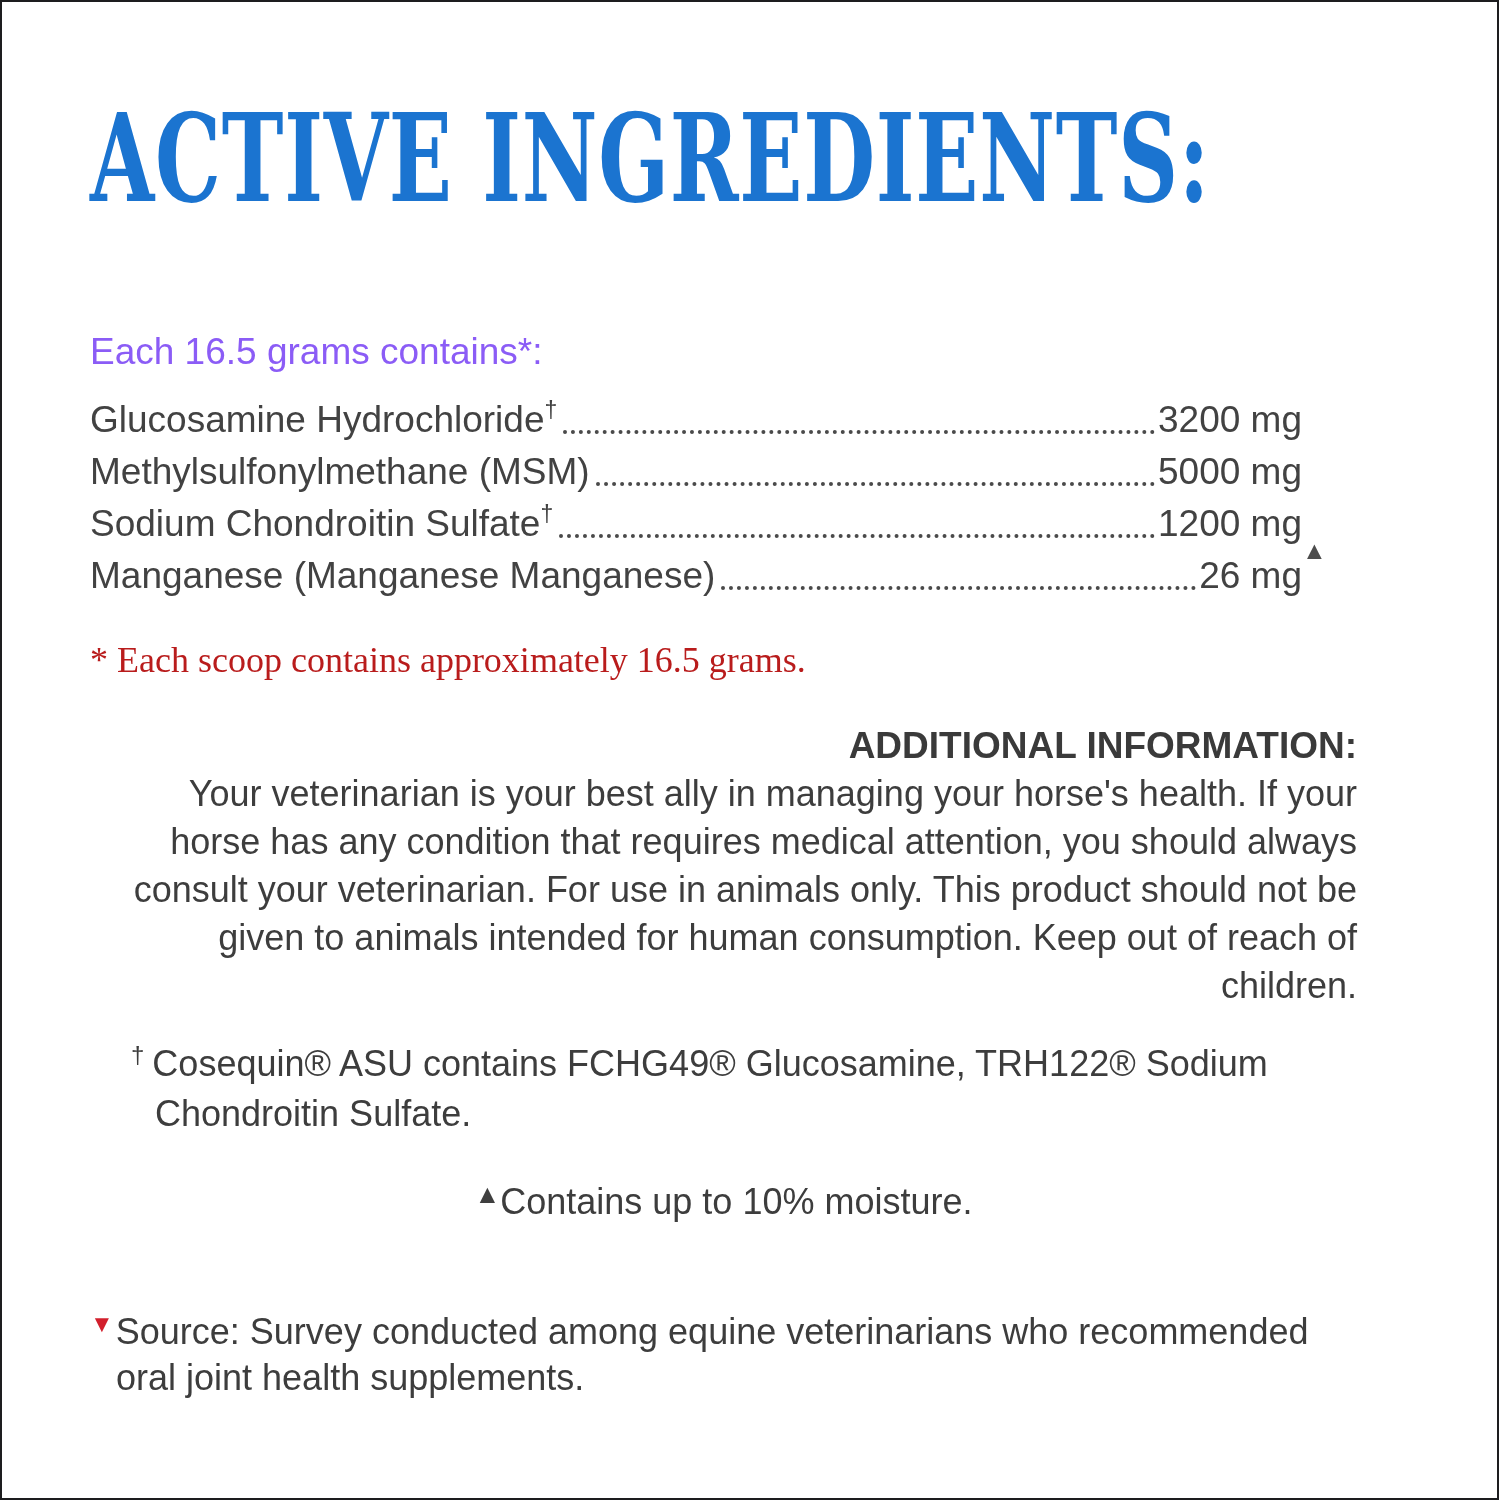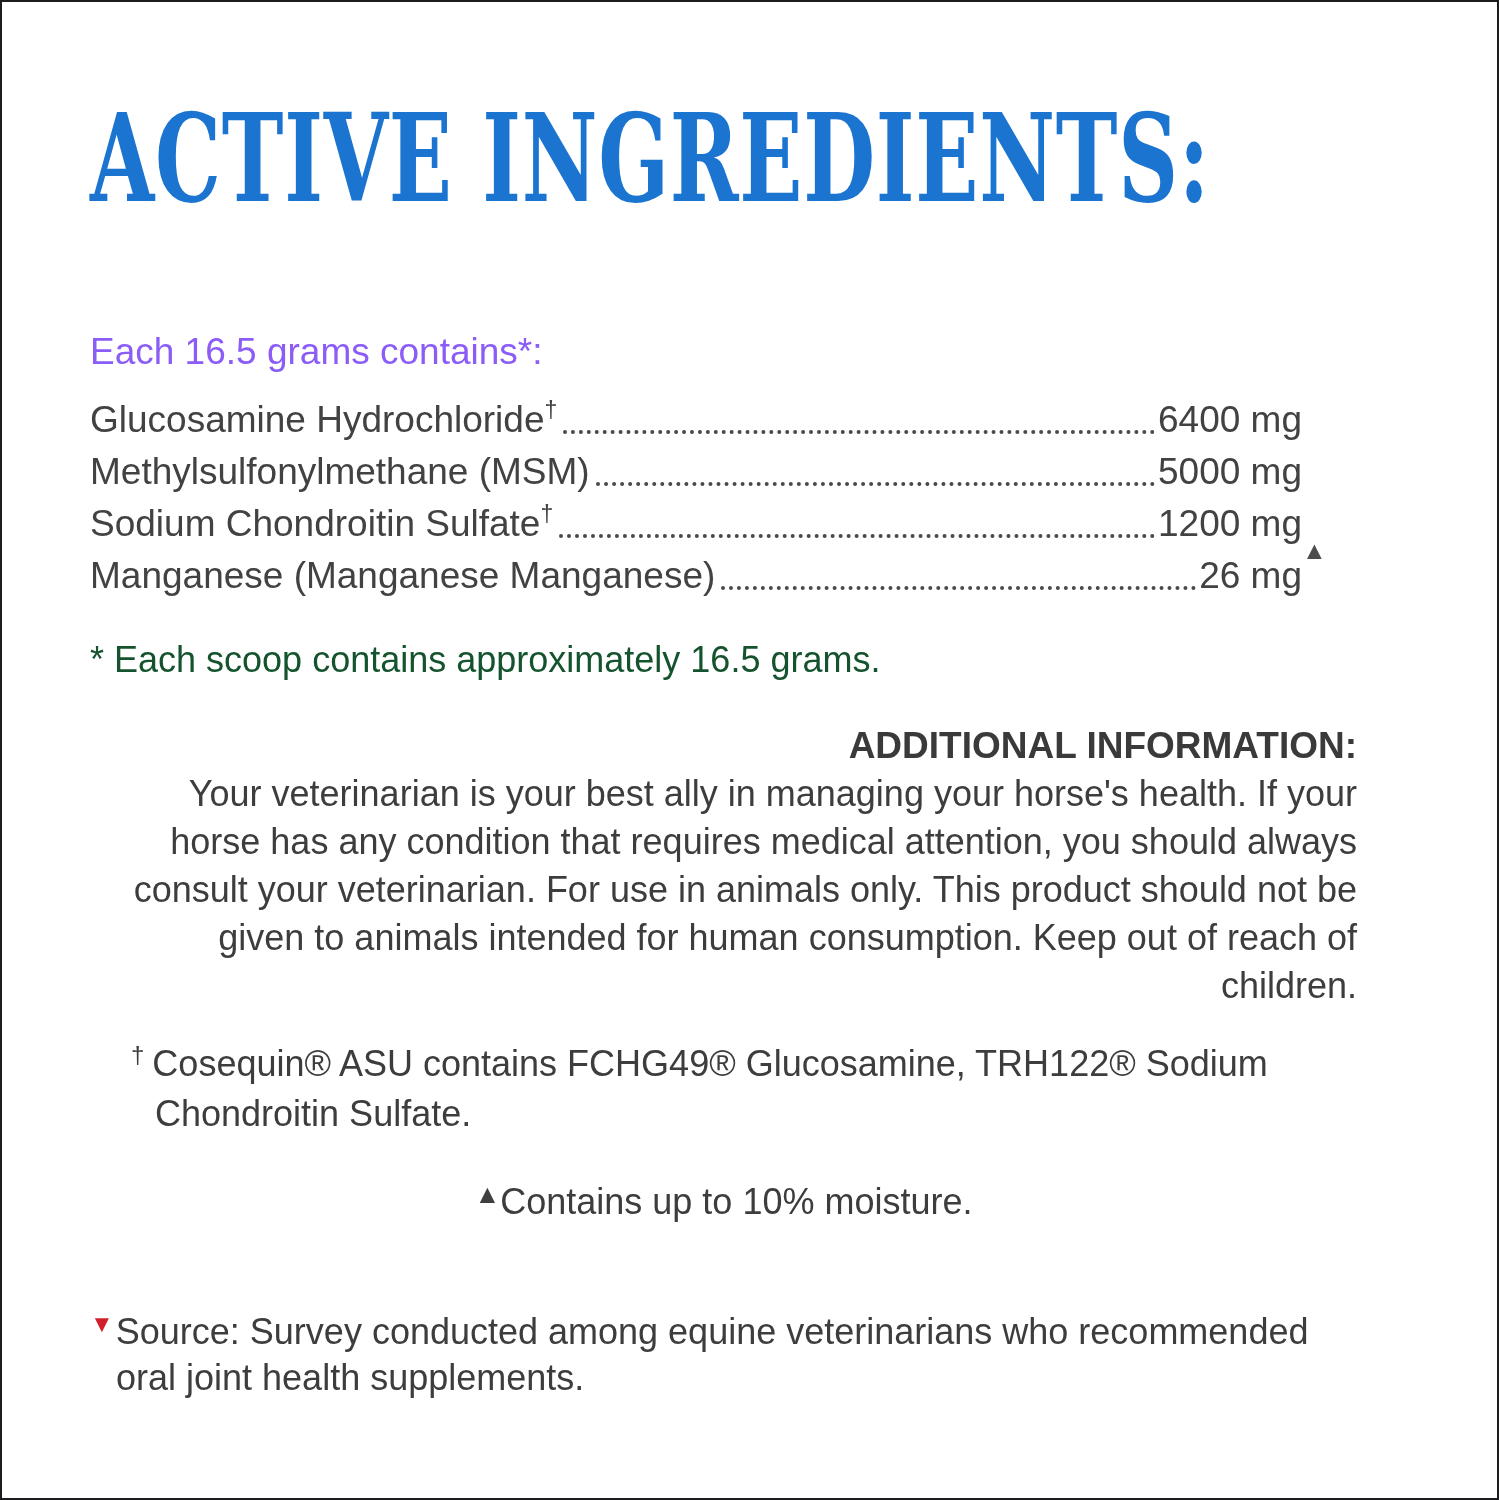--- a/index.html
+++ b/index.html
@@ -78,21 +78,22 @@
     font-size: 36px;
     line-height: 48px;
     color: #3d3d3d;
     max-width: 1270px;
   }
   .inactive { margin-top: 44px; }
   .scoop {
     margin-top: 34px;
     font-size: 36px;
     line-height: 48px;
-    color: #14532d;
+    color: #b91c1c;
+    font-family: Liberation Serif, serif;
   }
   .additional { margin-top: 38px; text-align: right; }
   .note {
     max-width: 1280px;
     font-size: 36px;
     line-height: 50px;
     color: #3d3d3d;
   }
   .dagger-note {
     margin-top: 20px;
@@ -130,21 +131,21 @@
 <div class="sheet">
 
   <h1 class="title">ACTIVE INGREDIENTS:</h1>
 
   <div class="serving">Each 16.5 grams contains*:</div>
 
   <div class="ing-list">
     <div class="ing-row">
       <span><span>Glucosamine Hydrochloride</span><sup class="dag">†</sup></span>
       <span class="dots"></span>
-      <span>6400 mg</span>
+      <span>3200 mg</span>
         <span class="amount-sup"></span>
     </div>
     <div class="ing-row">
       <span><span>Methylsulfonylmethane (MSM)</span><sup class="dag"></sup></span>
       <span class="dots"></span>
       <span>5000 mg</span>
         <span class="amount-sup"></span>
     </div>
     <div class="ing-row">
       <span><span>Sodium Chondroitin Sulfate</span><sup class="dag">†</sup></span>

